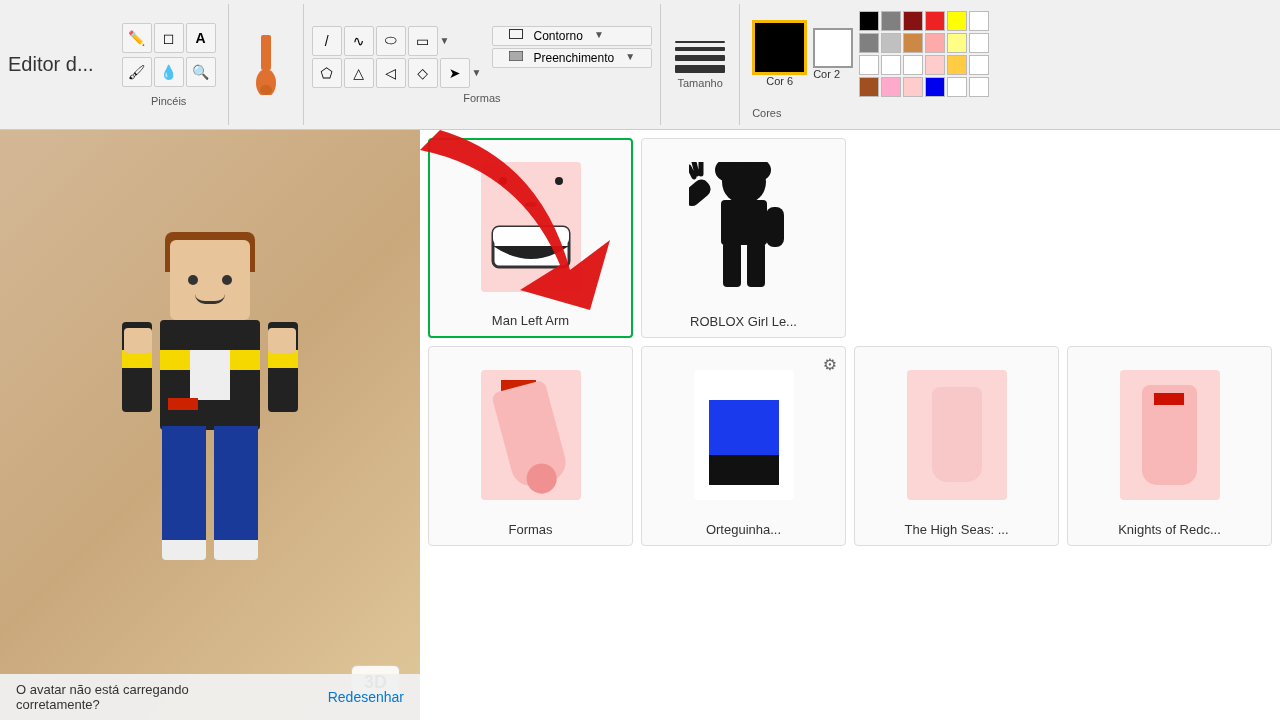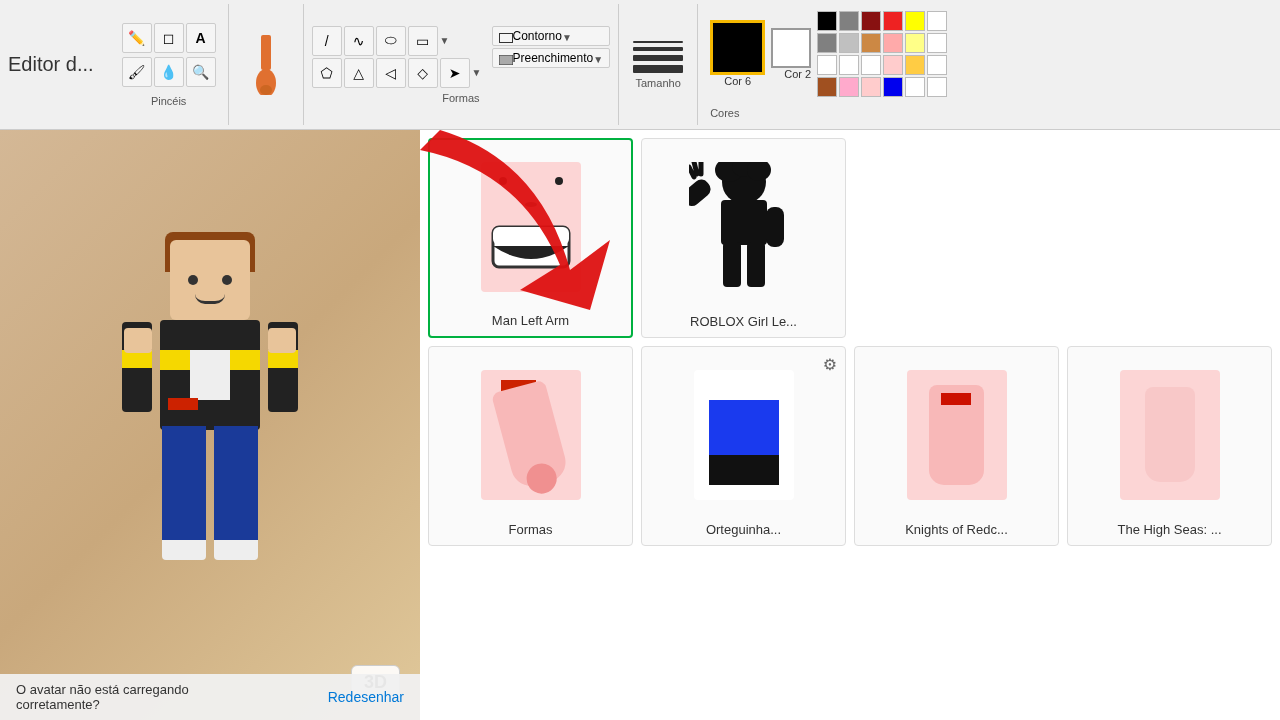--- a/index.html
+++ b/index.html
@@ -90,24 +90,24 @@
       display: flex;
       flex-direction: column;
       align-items: center;
       padding: 4px 8px;
       border-right: 1px solid #ccc;
       height: 100%;
       justify-content: center;
     }
     .contorno-btn {
       display: flex;
-      align-items: flex-end;
-      gap: 0;
+      align-items: flex-start;
+      gap: 11px;
       font-size: 12px;
-      padding: 2px 6px;
+      padding: 2px 16px;
       background: #f5f5f5;
       border: 1px solid #ccc;
       border-radius: 2px;
       cursor: pointer;
       white-space: nowrap;
     }
 
     
     .tamanho-section {
       display: flex;
@@ -781,21 +781,21 @@
   </div>
 
   <div class="colors-section">
     <div class="color-main-row">
 
       <div style="display:flex;flex-direction:column;align-items:center;">
         <div class="color-swatch-large selected" style="background:#000000;"></div>
         <div class="color-label-below">Cor 6</div>
       </div>
 
-      <div style="display:flex;flex-direction:column;align-items:flex-end;">
+      <div style="display:flex;flex-direction:column;align-items:flex-start;">
         <div class="color-swatch-medium" style="background:#ffffff;"></div>
         <div class="color-label-below">Cor 2</div>
       </div>
 
       <div class="color-palette-grid">
         <div class="color-row">
           <div class="color-cell" style="background:#000000;"></div>
           <div class="color-cell" style="background:#808080;"></div>
           <div class="color-cell" style="background:#881111;"></div>
           <div class="color-cell" style="background:#ee2222;"></div>
@@ -960,33 +960,33 @@
           <div class="orteguinha-img">
             <div class="orteguinha-blue-rect"></div>
             <div class="orteguinha-black-bottom"></div>
           </div>
         </div>
         <div class="item-label">Orteguinha...</div>
       </div>
 
       <div class="item-card">
         <div class="item-image-area">
+          <div class="high-seas-img">
+            <div class="high-seas-arm"></div>
+          </div>
+        </div>
+        <div class="item-label">The High Seas: ...</div>
+      </div>
+
+      <div class="item-card">
+        <div class="item-image-area">
           <div class="knights-img">
             <div class="knights-arm">
               <div class="knights-arm-patch"></div>
             </div>
           </div>
         </div>
         <div class="item-label">Knights of Redc...</div>
       </div>
 
-      <div class="item-card">
-        <div class="item-image-area">
-          <div class="high-seas-img">
-            <div class="high-seas-arm"></div>
-          </div>
-        </div>
-        <div class="item-label">The High Seas: ...</div>
-      </div>
-
     </div>
   </div>
 </div>
 
 </body></html>

